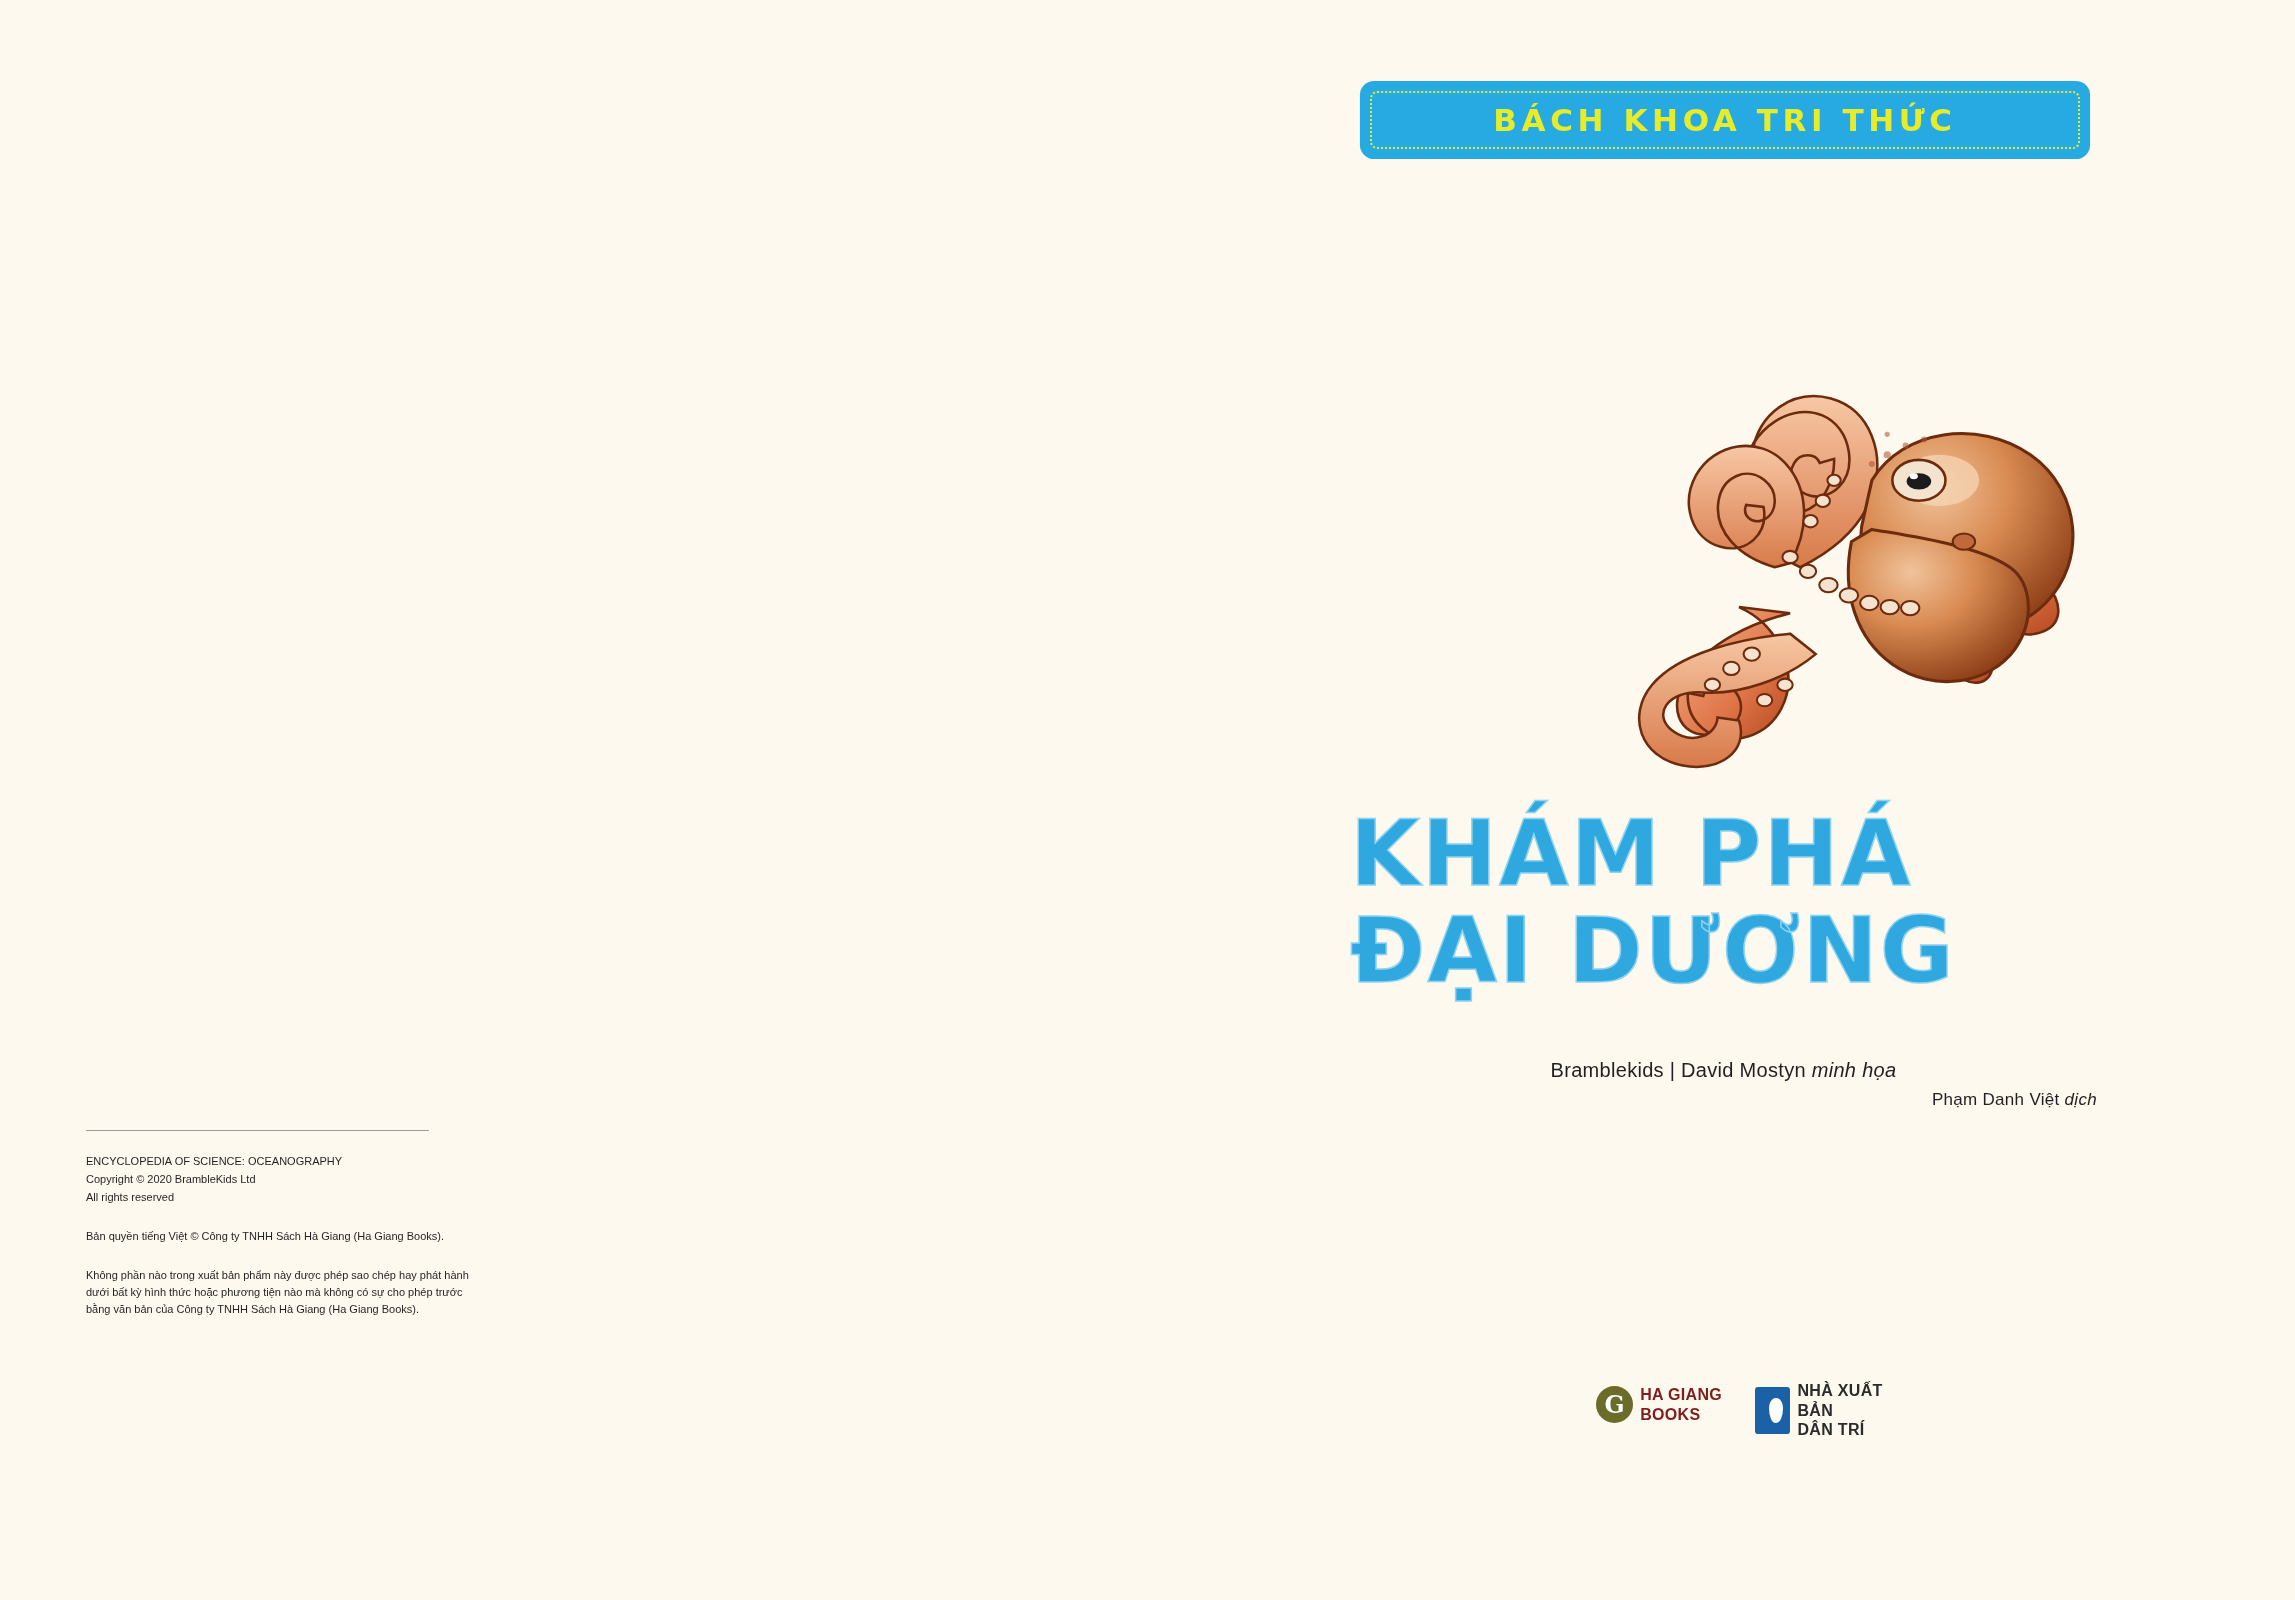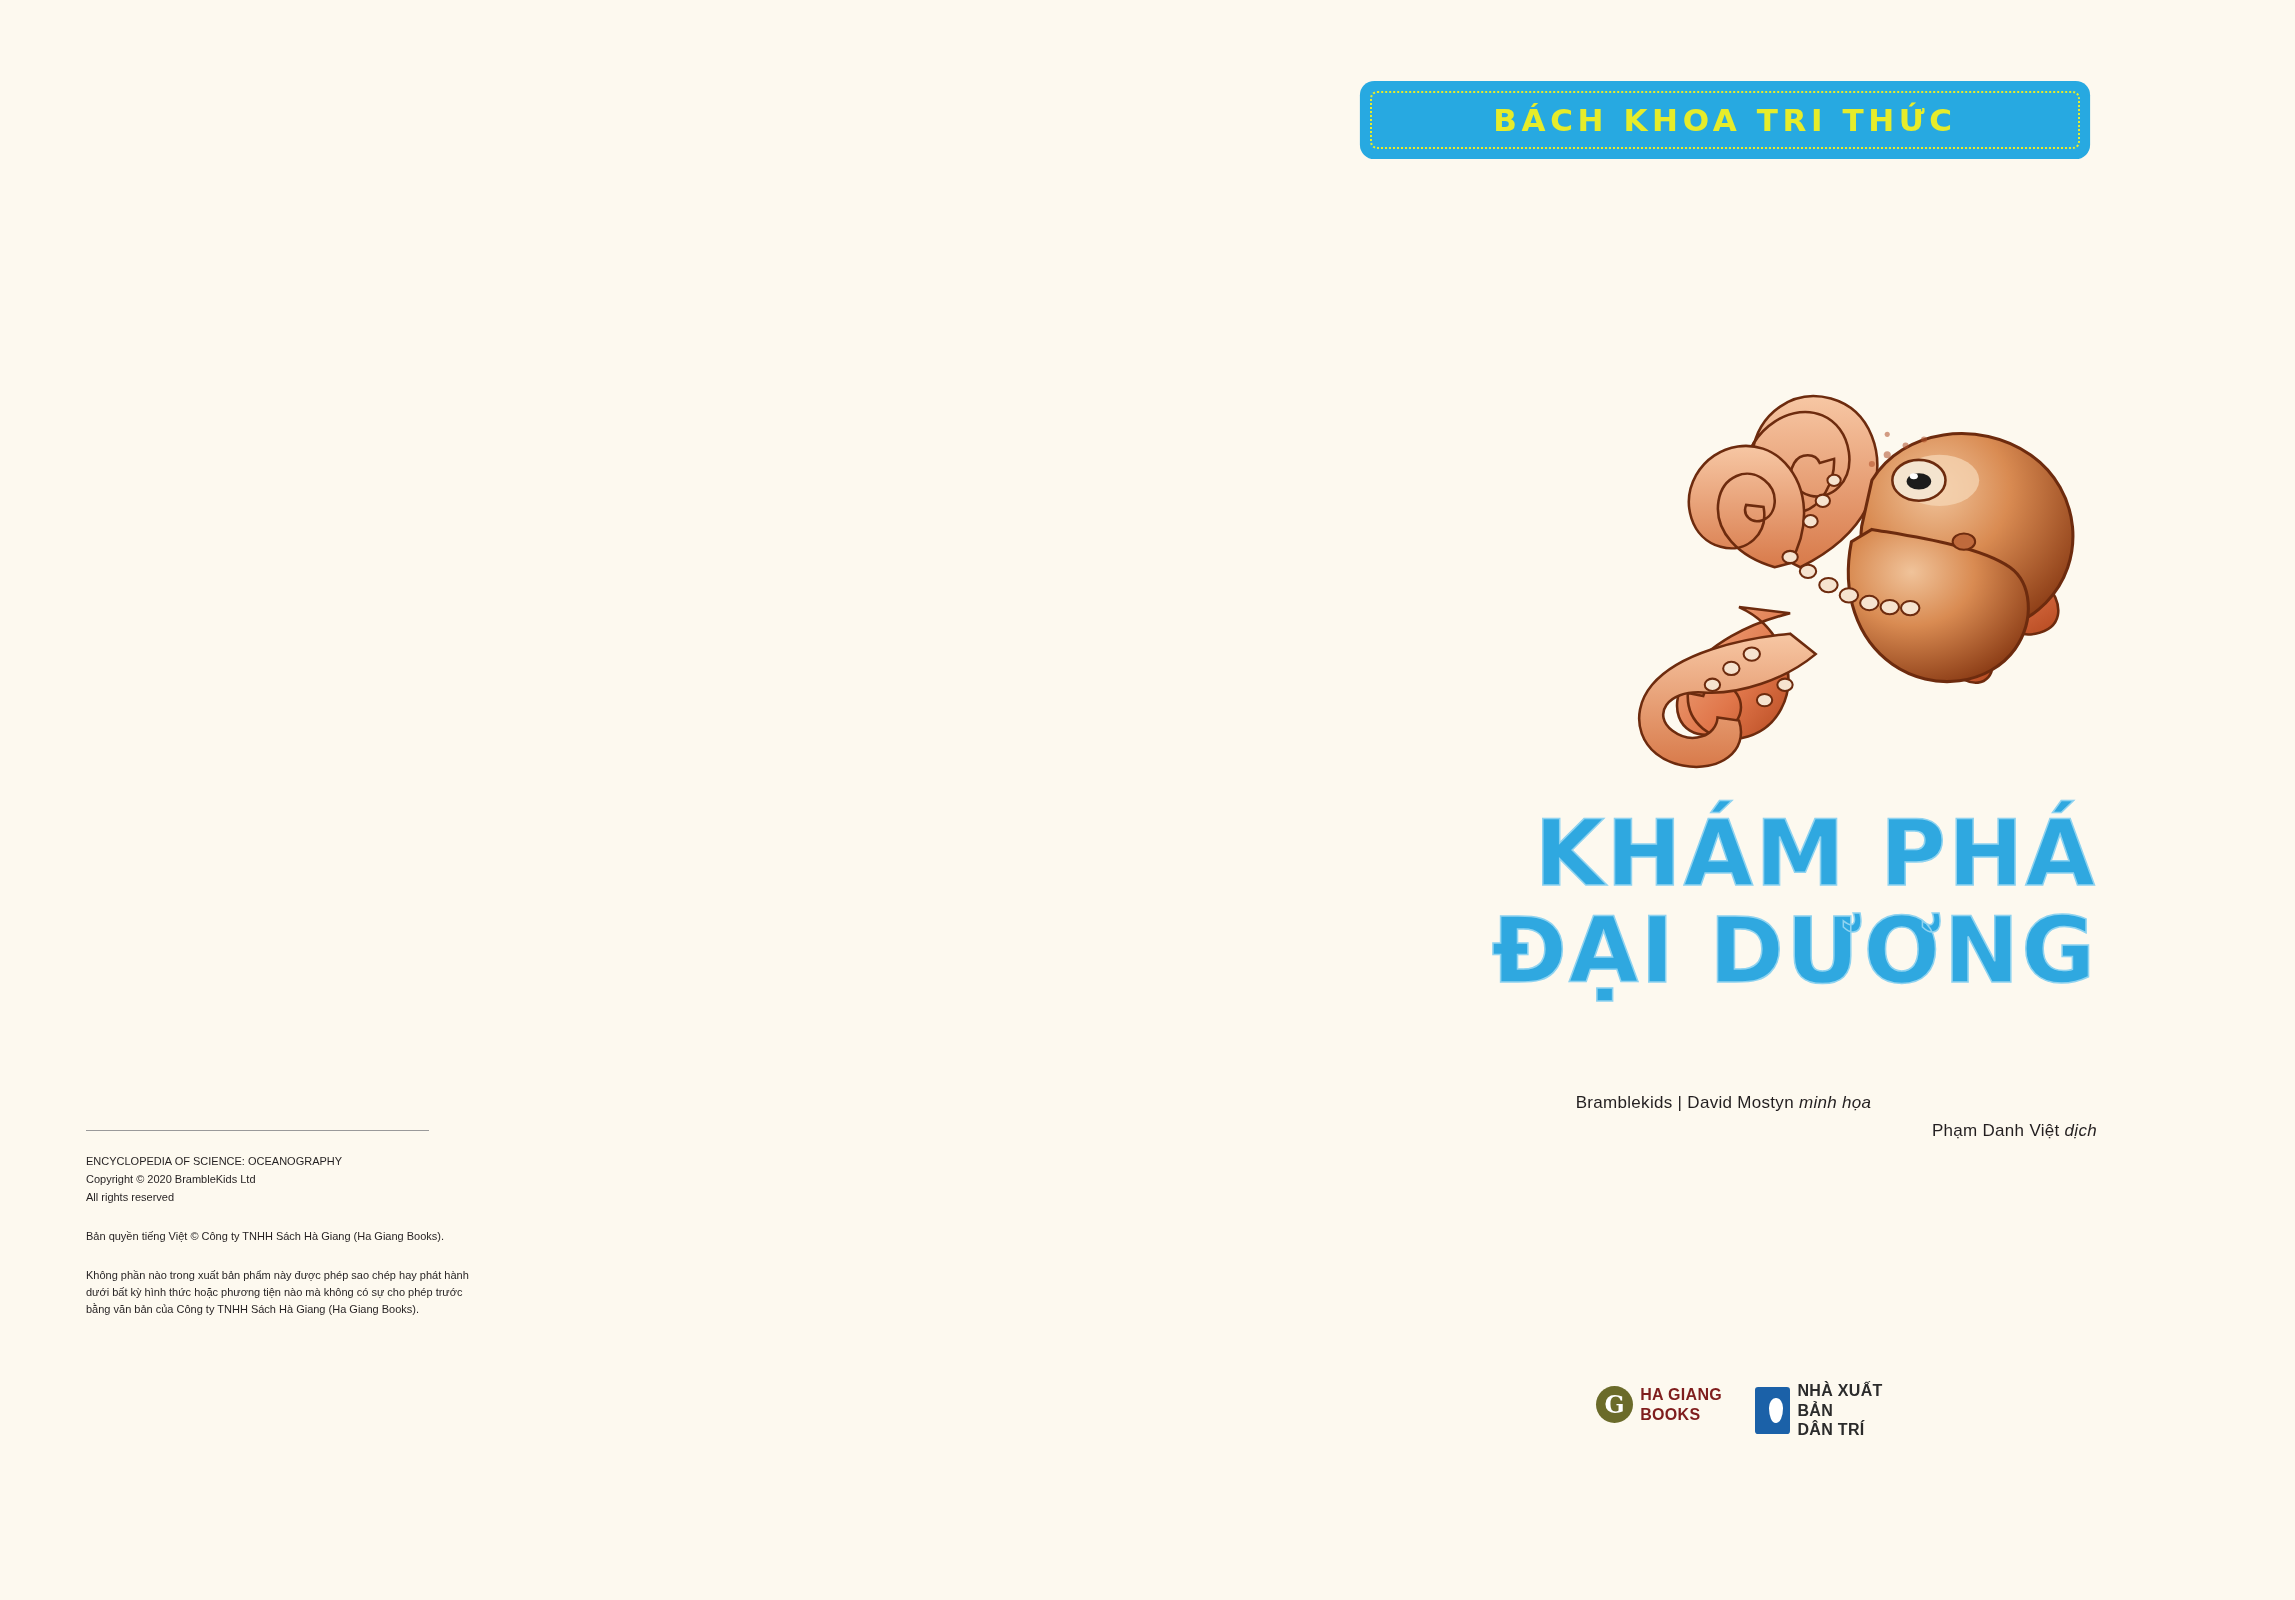--- a/index.html
+++ b/index.html
@@ -58,21 +58,21 @@
     height: 460px;
   }
   .octopus-wrap svg { display: block; width: 100%; height: 100%; }
 
   
   .title-block {
     position: absolute;
     left: 1350px;
     top: 808px;
     width: 747px;
-    text-align: right;
+    text-align: left;
   }
   .title-line {
     font-family: "DejaVu Sans", sans-serif;
     font-weight: bold;
     color: #2fa8e0;
     font-size: 90px;
     line-height: 1.03;
     letter-spacing: 2px;
     -webkit-text-stroke: 1.5px #8fd3f0;
     text-shadow:
@@ -84,24 +84,23 @@
   
   .credits {
     position: absolute;
     left: 1350px;
     top: 1059px;
     width: 747px;
     text-align: center;
     color: #231f20;
   }
   .credits .line1 {
-    font-size: 17px;
+    font-size: 20px;
     letter-spacing: 0.3px;
     margin-bottom: 8.2px;
-    margin-top: 34px;
   }
   .credits .line2 {
     font-size: 17px;
     letter-spacing: 0.3px;
     text-align: right;
   }
   .credits em { font-style: italic; }
 
   
   .rule {

